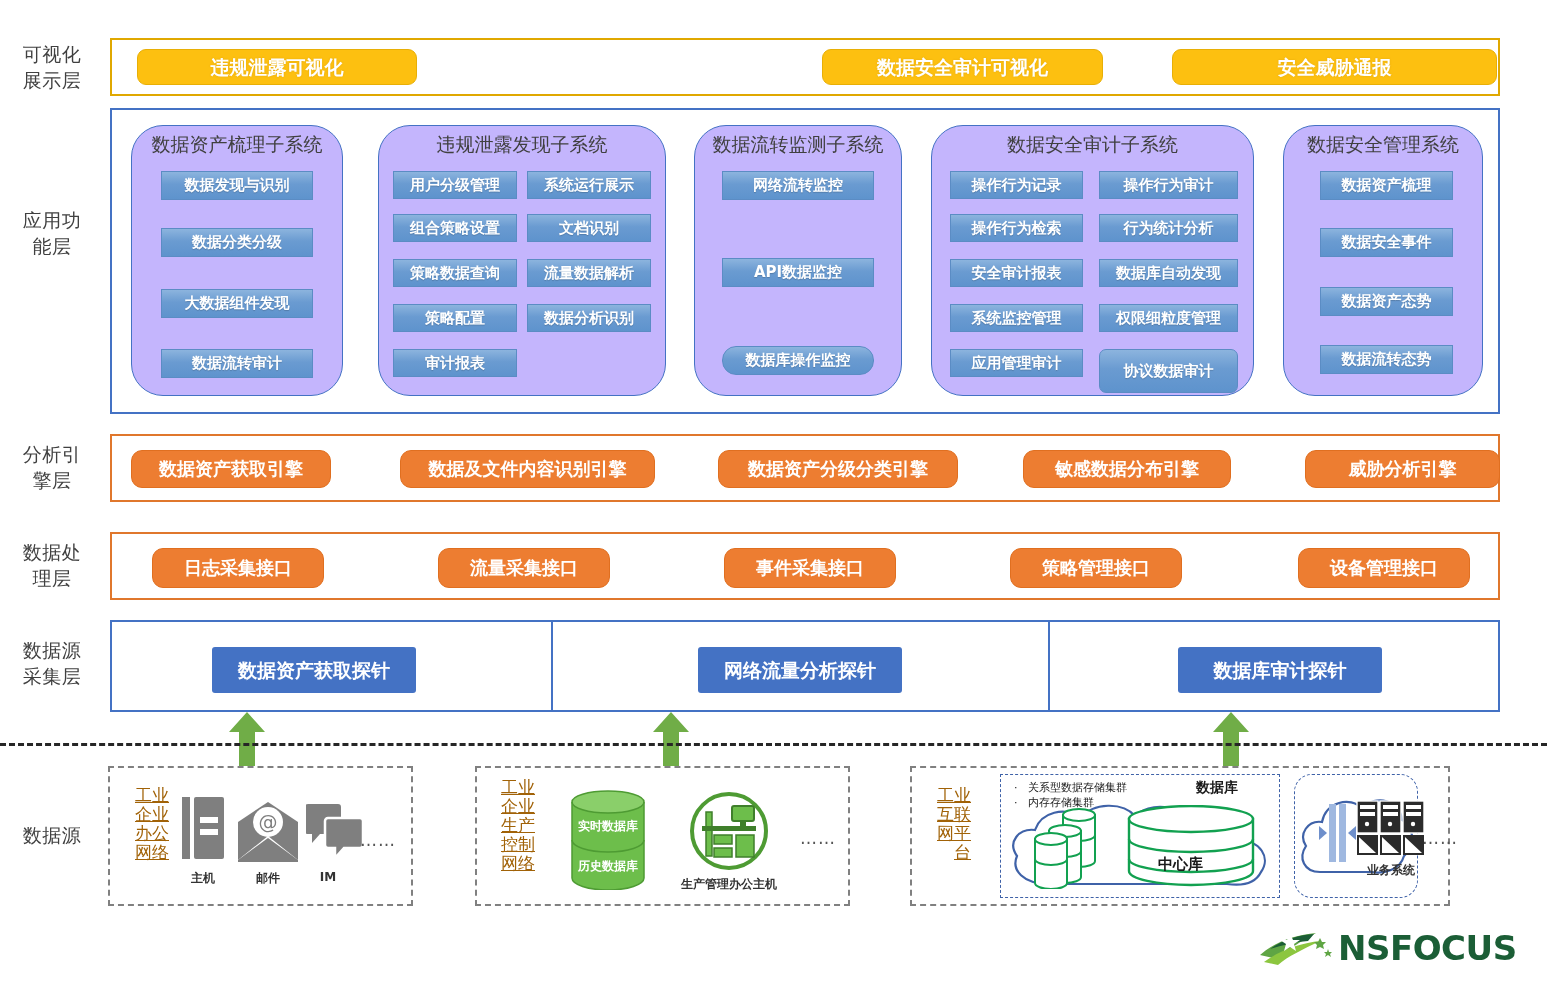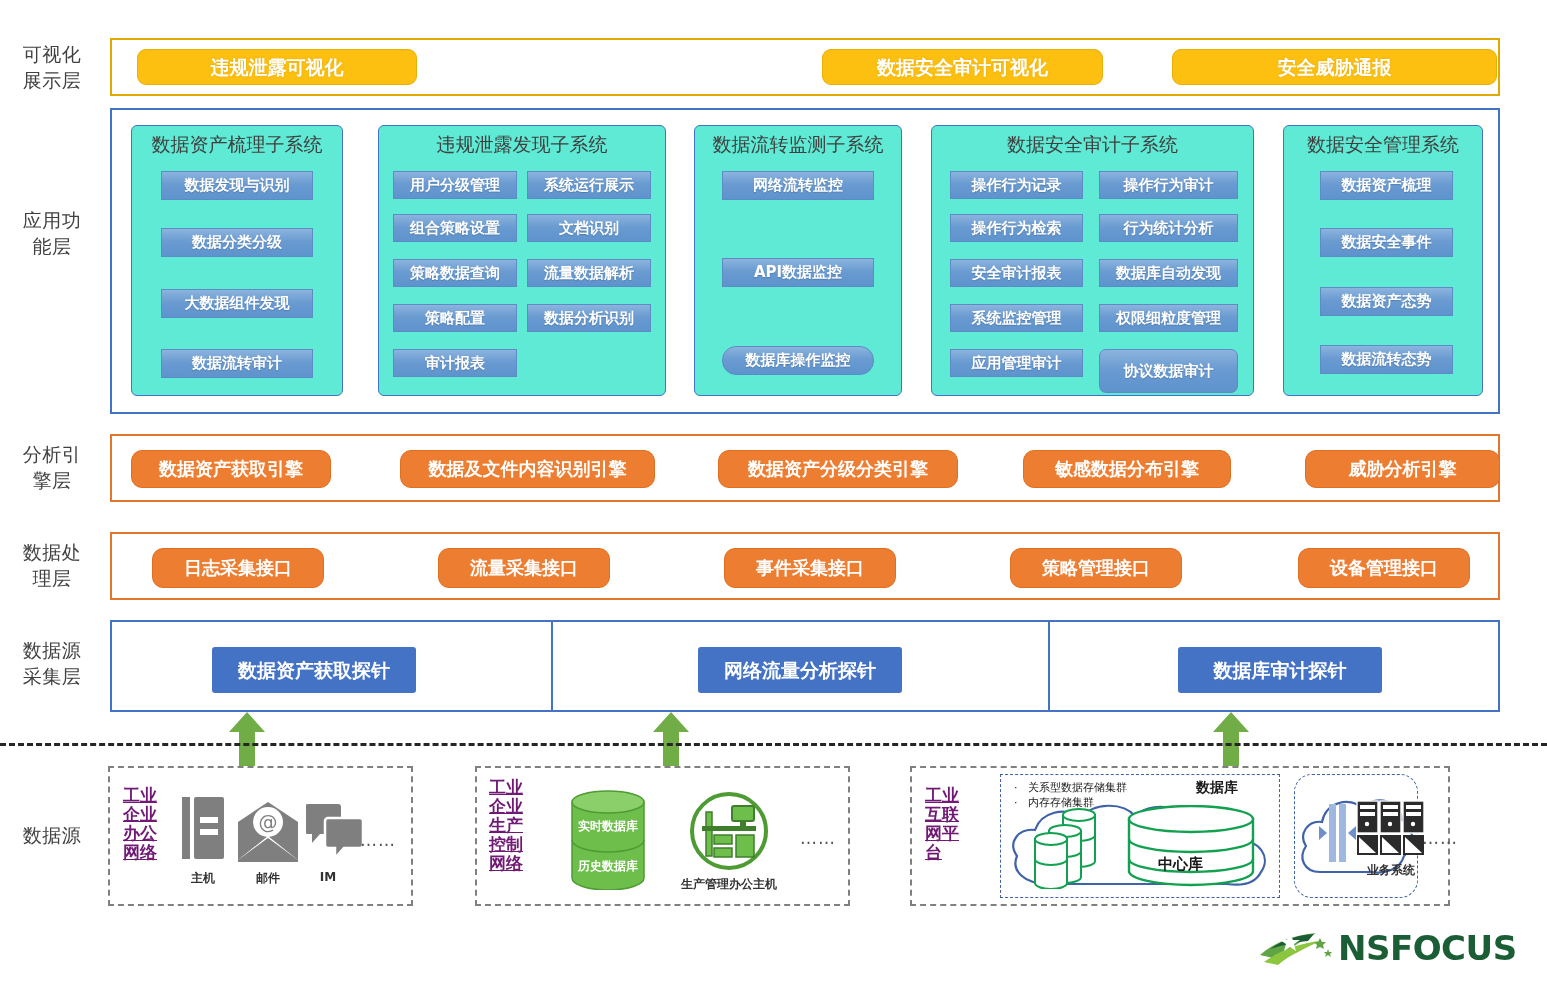--- a/index.html
+++ b/index.html
@@ -54,22 +54,22 @@
   .pill.blue-solid {
     background: #4472C4;
     border-radius: 3px;
     font-size: 19px;
   }
 
   
   .subsys {
     position: absolute;
     border: 1.5px solid #4472C4;
-    border-radius: 6px;
-    background: #5eead4;
+    border-radius: 32px;
+    background: #c4b5fd;
   }
   .subsys-title {
     position: absolute;
     top: 6px; left: 0; right: 0;
     text-align: center;
     font-size: 19px;
     color: #404040;
     white-space: nowrap;
   }
   .fbox {
@@ -93,24 +93,24 @@
 
   
   .ds-group {
     position: absolute;
     border: 2px dashed #808080;
     background: #ffffff;
   }
   .ds-vert-title {
     position: absolute;
     font-size: 17px;
-    font-weight: bold;
-    color: #701a75;
+    font-weight: normal;
+    color: #a16207;
     line-height: 1.12;
-    text-align: left;
+    text-align: right;
     width: 24px;
     text-decoration: underline;
   }
   .icon-cap {
     position: absolute;
     font-size: 12px;
     font-weight: bold;
     color: #333;
     text-align: center;
     white-space: nowrap;

